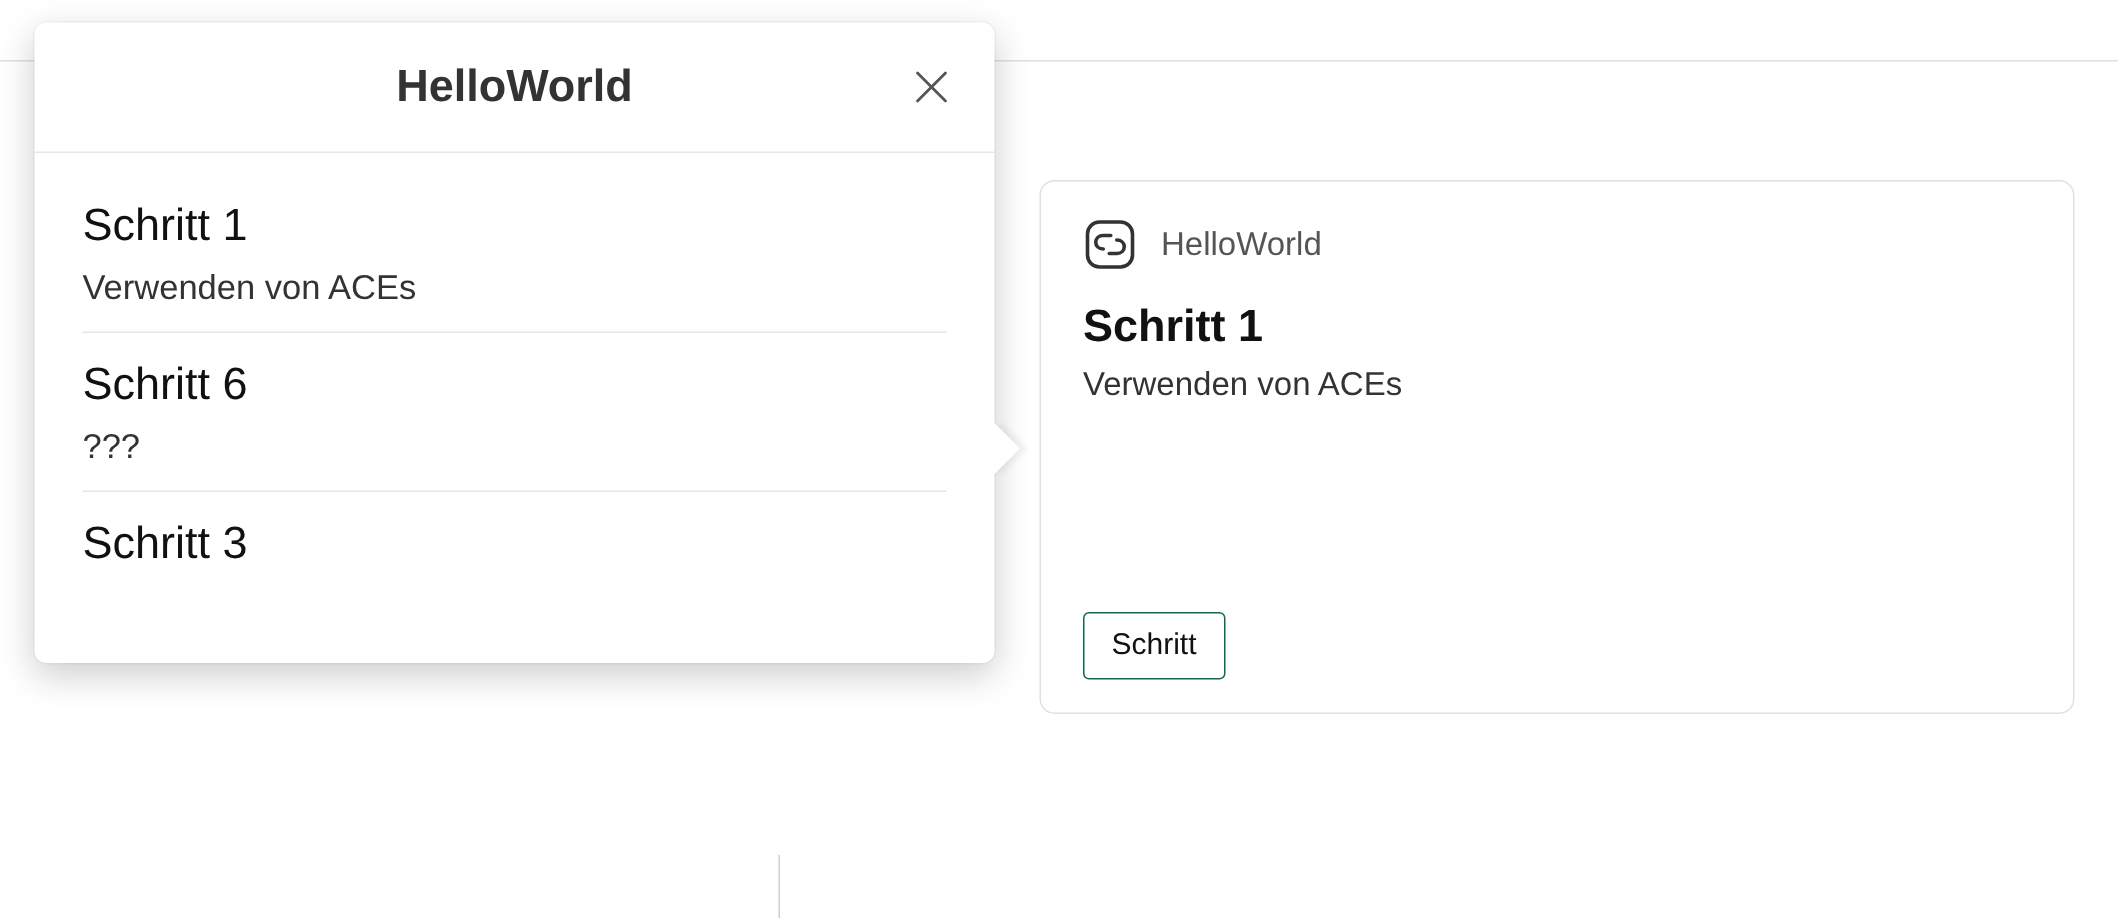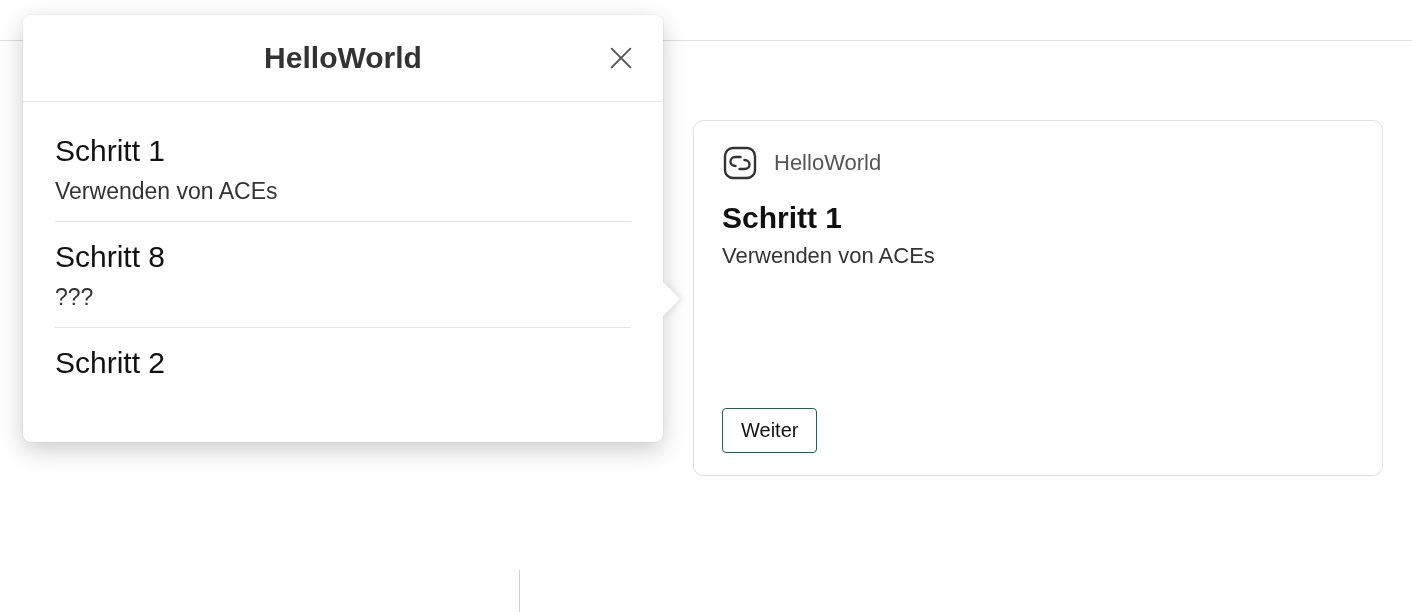--- a/index.html
+++ b/index.html
@@ -163,39 +163,39 @@
       </svg>
     </div>
   </div>
   <div class="callout-body">
     <div class="step">
       <div class="step-title">Schritt 1</div>
       <div class="step-desc">Verwenden von ACEs</div>
     </div>
     <div class="step-divider"></div>
     <div class="step">
-      <div class="step-title">Schritt 8</div>
+      <div class="step-title">Schritt 6</div>
       <div class="step-desc">???</div>
     </div>
     <div class="step-divider"></div>
     <div class="step">
-      <div class="step-title">Schritt 2</div>
+      <div class="step-title">Schritt 3</div>
     </div>
   </div>
 </div>
 
 <div class="card">
   <div class="card-header">
     <div class="card-icon">
       <svg viewBox="0 0 36 36" fill="none" stroke="currentColor" stroke-width="2.4" stroke-linecap="round" stroke-linejoin="round">
         <rect x="3" y="3" width="30" height="30" rx="8"></rect>
         <path d="M13.5 21 c-3 0 -5 -2 -5 -4.5 s2 -4.5 5 -4.5 h5"></path>
         <path d="M22.5 15 c3 0 5 2 5 4.5 s-2 4.5 -5 4.5 h-5"></path>
       </svg>
     </div>
     <div class="card-header-title">HelloWorld</div>
   </div>
   <div class="card-main-title">Schritt 1</div>
   <div class="card-sub">Verwenden von ACEs</div>
   <div class="card-footer">
-    <button class="next-btn">Weiter</button>
+    <button class="next-btn">Schritt</button>
   </div>
 </div>
 
 </body></html>

